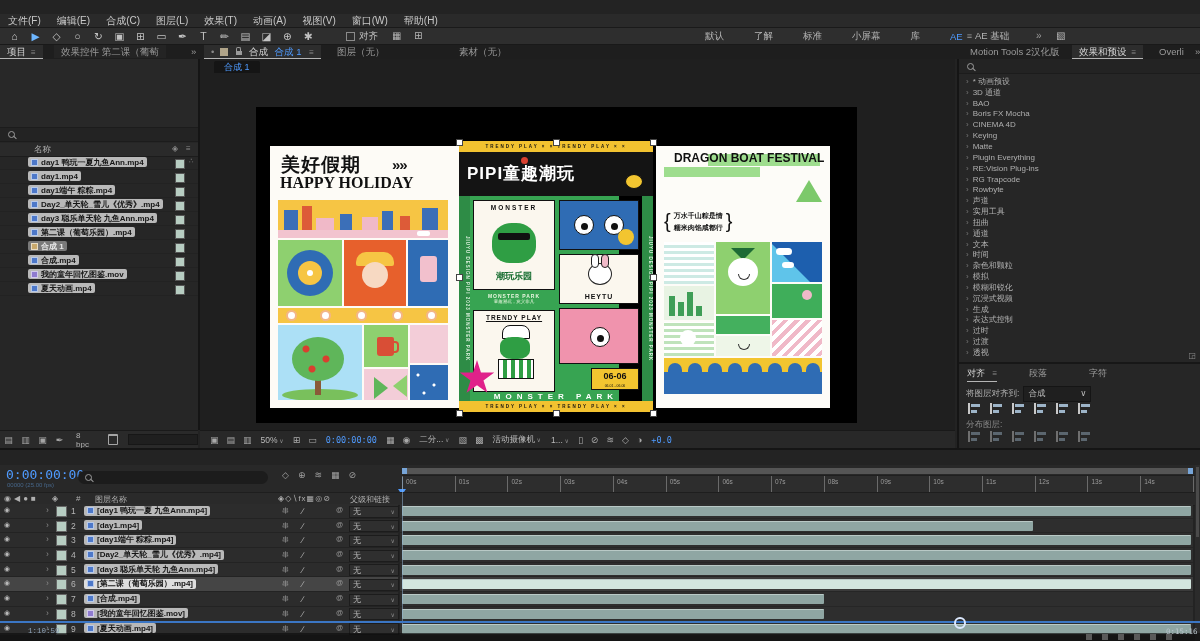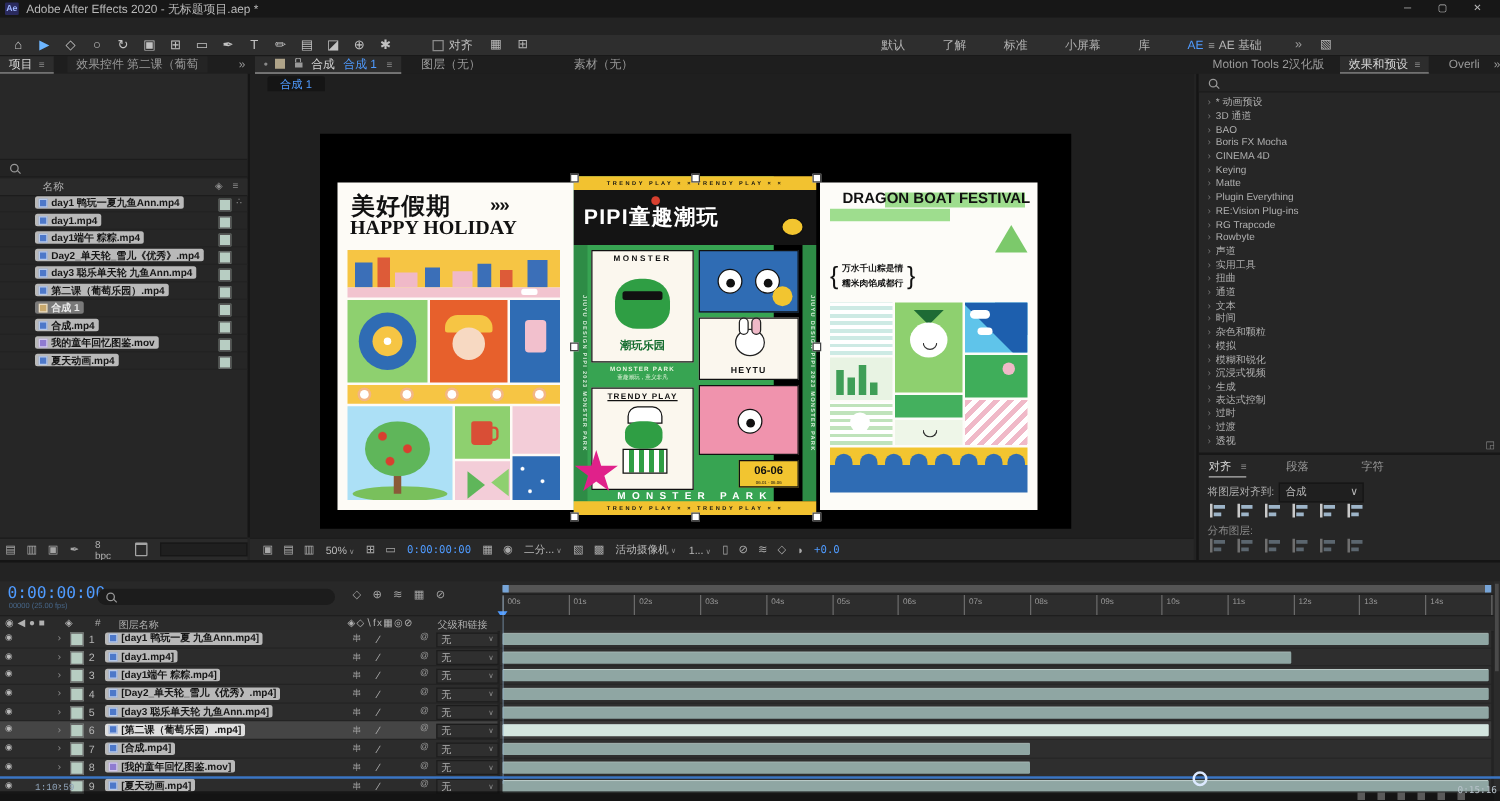--- a/index.html
+++ b/index.html
@@ -256,30 +256,32 @@
   .player-elapsed{position:absolute;left:28px;top:627px;font-size:7.5px;color:#8fa3b8;font-family:Liberation Mono, monospace;z-index:51;}
   .player-total{position:absolute;left:1166px;top:627px;font-size:7.5px;color:#b9c4cc;font-family:"DejaVu Sans Mono",monospace;z-index:51;}
   .bottom-strip{position:absolute;left:0;top:633px;width:1200px;height:8px;background:rgba(12,12,12,.65);z-index:49;}
   .bottom-strip i{position:absolute;top:1px;width:6px;height:6px;background:#5a5a5a;}
 </style>
 </head>
 <body>
 
 <div id="app">
 
-  <div class="titlebar">
-    <span class="ae-logo">Ae</span>
-    <span>Adobe After Effects 2020 - 无标题项目.aep *</span>
-    <span id="win-controls">
-        <span>─</span>
-        <span>▢</span>
-        <span>✕</span>
-      </span>
-  </div>
-
+
+  <div id="menubar">
+      <span class="menu-item">文件(F)</span>
+      <span class="menu-item">编辑(E)</span>
+      <span class="menu-item">合成(C)</span>
+      <span class="menu-item">图层(L)</span>
+      <span class="menu-item">效果(T)</span>
+      <span class="menu-item">动画(A)</span>
+      <span class="menu-item">视图(V)</span>
+      <span class="menu-item">窗口(W)</span>
+      <span class="menu-item">帮助(H)</span>
+    </div>
 
   <div class="toolbar">
     <span id="tools">
         <span class="tool">⌂</span>
         <span class="tool active">▶</span>
         <span class="tool">◇</span>
         <span class="tool">○</span>
         <span class="tool">↻</span>
         <span class="tool">▣</span>
         <span class="tool">⊞</span>

